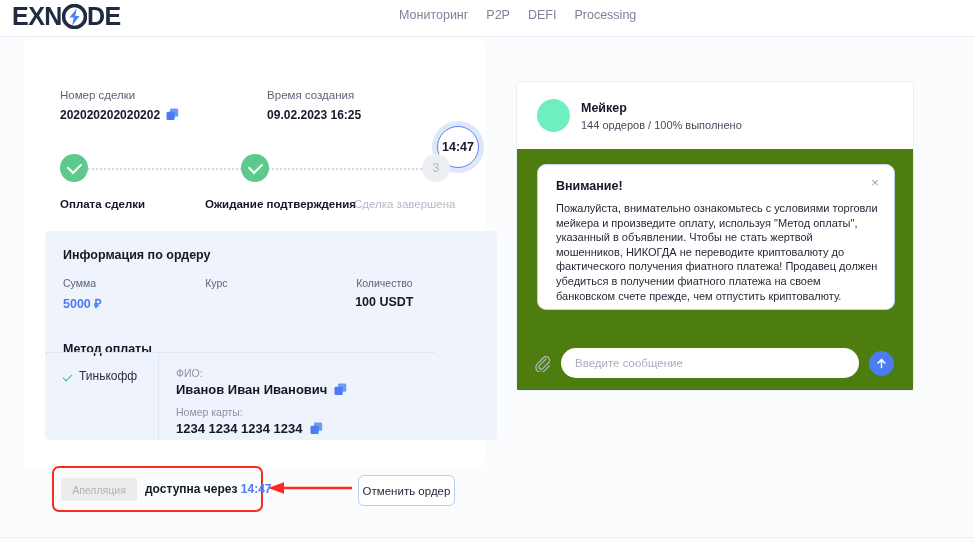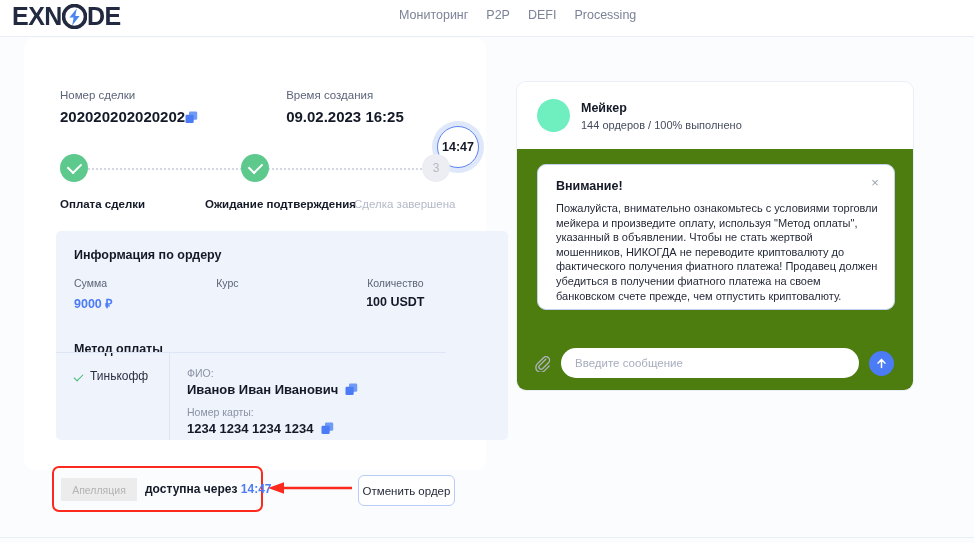--- a/index.html
+++ b/index.html
@@ -41,22 +41,22 @@
   .left-card {
     position: absolute; left: 24px; top: 38px; width: 462px; height: 432px;
     background: #ffffff; border-radius: 10px;
   }
 
   .meta-row { position: absolute; left: 36px; top: 51px; display: flex; }
   .meta-block { }
   .meta-block.second { margin-left: 88px; }
   .meta-label { font-size: 11.5px; color: #5c6478; margin-bottom: 7px; white-space: nowrap; }
   .meta-value {
-    font-size: 15px; font-weight: bold; color: #141927;
-    display: flex; align-items: center; white-space: nowrap;
+    font-size: 12px; font-weight: bold; color: #141927;
+    display: flex; align-items: flex-start; gap: 6px; white-space: nowrap;
   }
 
   
   .copy-icon { display: inline-block; width: 13px; height: 13px; position: relative; cursor: pointer; }
 
   
   .timer-wrap {
     position: absolute; left: 408px; top: 83px; width: 52px; height: 52px;
     border-radius: 50%; background: #dfe7fb;
     display: flex; align-items: center; justify-content: center;
@@ -86,21 +86,21 @@
   .check { width: 13px; height: 9px; border-left: 2.2px solid #fff; border-bottom: 2.2px solid #fff;
            transform: rotate(-45deg); margin-top: -3px; }
   .step-label { position: absolute; top: 44px; font-size: 11.5px; font-weight: bold; color: #141927; white-space: nowrap; }
   .step-label.muted { color: #b3b9c7; font-weight: normal; }
   .sl-1 { left: 0; }
   .sl-2 { left: 145px; }
   .sl-3 { left: 294px; }
 
   
   .order-panel {
-    position: absolute; left: 32px; top: 193px; width: 452px; height: 209px;
+    position: absolute; left: 21px; top: 193px; width: 452px; height: 209px;
     background: #eff3fc; border-radius: 5px; overflow: hidden;
   }
   .order-title { position: absolute; left: 18px; top: 17px; font-size: 12.5px; font-weight: bold; color: #141927; }
   .order-cols { position: absolute; left: 18px; top: 46px; width: 356px; display: flex; }
   .ocol { }
   .ocol.c1 { width: 164px; }
   .ocol.c2 { width: 148px; }
   .ocol.c3 { width: 80px; text-align: center; margin-left: 16px; }
   .ocol-label { font-size: 10.5px; color: #5c6478; margin-bottom: 6px; white-space: nowrap; }
   .ocol-val { font-size: 12.5px; font-weight: bold; color: #141927; white-space: nowrap; }
@@ -133,21 +133,21 @@
   .cancel-btn {
     position: absolute; left: 358px; top: 475px; width: 97px; height: 31px;
     background: #ffffff; border: 1px solid #b9cbf7; border-radius: 6px;
     font-size: 11.5px; color: #1f2533; font-family: "Liberation Sans", sans-serif;
     cursor: pointer;
   }
 
   
   .chat-card {
     position: absolute; left: 516px; top: 81px; width: 398px; height: 310px;
-    background: #ffffff; border-radius: 10px; overflow: hidden;
+    background: #ffffff; border-radius: 2px; overflow: hidden;
     border: 1px solid #e9eef8;
   }
   .chat-head { position: absolute; left: 0; top: 0; width: 398px; height: 67px; background: #ffffff; }
   .avatar { position: absolute; left: 20px; top: 17px; width: 33px; height: 33px; border-radius: 50%; background: #6fefc0; }
   .maker-name { position: absolute; left: 64px; top: 19px; font-size: 12.5px; font-weight: bold; color: #141927; }
   .maker-sub { position: absolute; left: 64px; top: 37px; font-size: 11px; color: #454c5e; }
   .chat-body { position: absolute; left: 0; top: 67px; width: 398px; height: 243px; background: #4d7c0f; }
   .notice {
     position: absolute; left: 20px; top: 15px; width: 358px; height: 146px;
     background: #ffffff; border: 1px solid #c3d2f2; border-radius: 9px;
@@ -244,21 +244,21 @@
       <div class="step-label sl-2">Ожидание подтверждения</div>
       <div class="step-label muted sl-3">Сделка завершена</div>
     </div>
 
     <div class="order-panel">
       <div class="order-title">Информация по ордеру</div>
 
       <div class="order-cols">
         <div class="ocol c1">
           <div class="ocol-label">Сумма</div>
-          <div class="ocol-val blue">9000 ₽</div>
+          <div class="ocol-val blue">5000 ₽</div>
         </div>
         <div class="ocol c2">
           <div class="ocol-label">Курс</div>
         </div>
         <div class="ocol c3">
           <div class="ocol-label">Количество</div>
           <div class="ocol-val">100 USDT</div>
         </div>
       </div>
 

